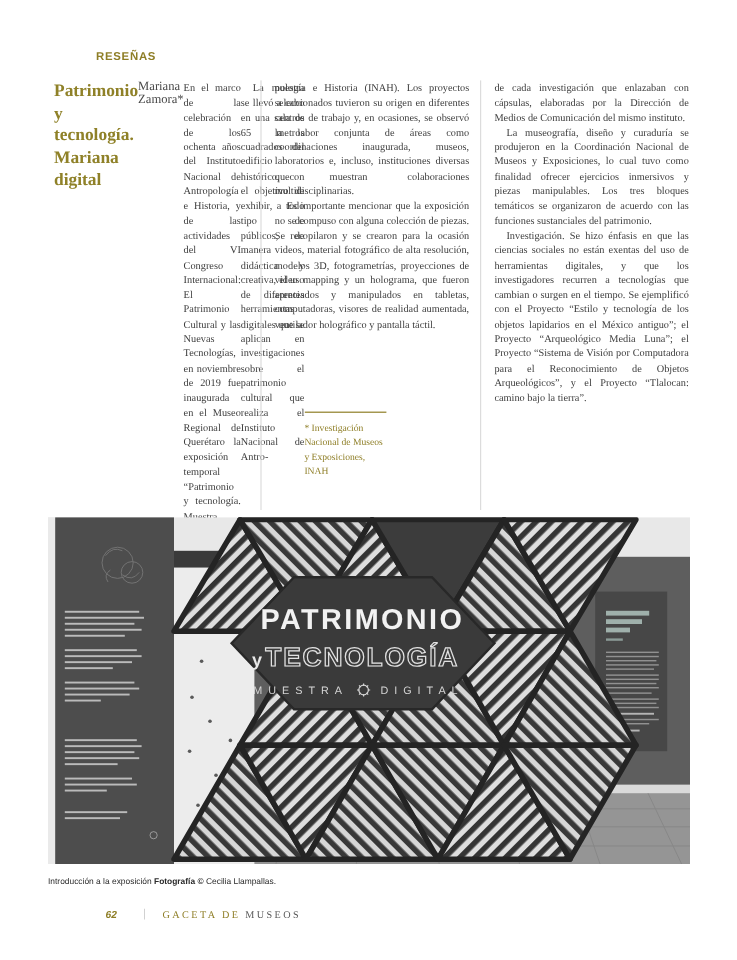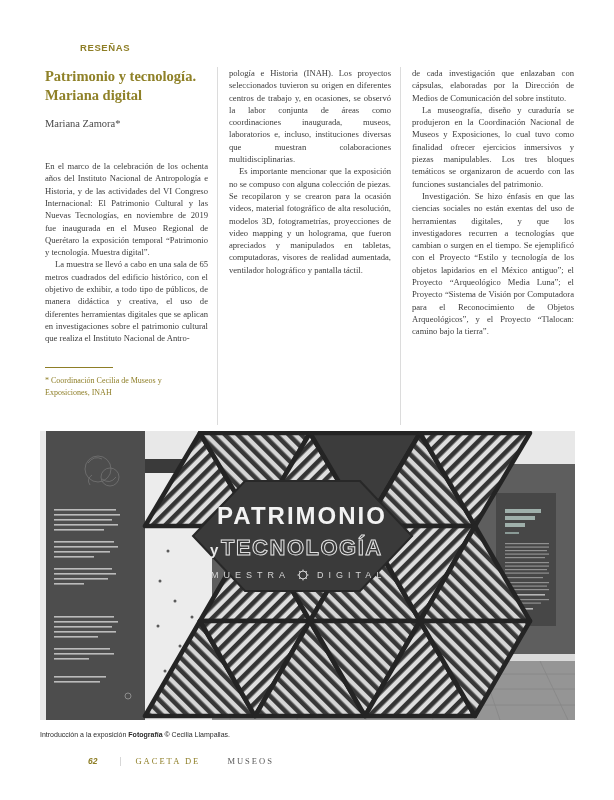--- a/index.html
+++ b/index.html
@@ -9,21 +9,21 @@
     -webkit-font-smoothing:antialiased;
   }
   .page{padding:42px 39px 0 45px;position:relative;width:530px;}
   .kicker{
     font-family:"Liberation Sans",sans-serif;font-weight:bold;
     font-size:9.5px;letter-spacing:.6px;color:#8e7e26;margin:0 0 14px 0;padding-left:35px;
   }
   .cols{display:flex;height:358px;}
   .col{width:163px;box-sizing:border-box;}
   .col + .col{border-left:1px solid #dcdcdc;margin-left:9px;padding-left:11px;width:174px;}
-  .col1{display:flex;flex-direction:column;}
+  .col1{display:flex;}
   .article-title{
     font-size:14.5px;line-height:1.28;font-weight:bold;color:#8f8128;
     margin:0 0 14px 0;
   }
   .author{font-size:10.5px;color:#4a4a4a;margin:0 0 31px 0;}
   .col p{
     font-size:8.6px;line-height:12.3px;text-align:justify;margin:0;
     color:#3c3c3c;
   }
   .col p.indent{text-indent:10px;}
@@ -41,46 +41,46 @@
   .page-footer{
     margin:17px 0 0 43px;display:flex;align-items:center;
     font-size:8.5px;
   }
   .page-num{
     font-family:"Liberation Sans",sans-serif;font-weight:bold;color:#8e7e26;font-style:italic;
   }
   .footer-bar{color:#b5b5b5;margin:0 14px 0 22px;font-size:10px;}
   .journal{letter-spacing:2px;font-size:8.5px;}
   .journal .accent{color:#8e7e26;margin-top:24px;}
-  .journal .rest{color:#5a5a5a;margin-left:23px;}
+  .journal .rest{color:#5a5a5a;}
 </style>
 </head>
 <body>
 
 <div class="page">
 
   <div class="kicker">RESEÑAS</div>
 
   <div class="cols">
     <div class="col col1">
       <h1 class="article-title"><span>Patrimonio y tecnología.</span><br><span>Mariana digital</span></h1>
       <div class="author">Mariana Zamora*</div>
       <p>En el marco de la celebración de los ochenta años del Instituto Nacional de Antropología e Historia, y de las actividades del VI Congreso Internacional: El Patrimonio Cultural y las Nuevas Tecnologías, en noviembre de 2019 fue inaugurada en el Museo Regional de Querétaro la exposición temporal “Patrimonio y tecnología. Muestra digital”.</p>
       <p class="indent">La muestra se llevó a cabo en una sala de 65 metros cuadrados del edificio histórico, con el objetivo de exhibir, a todo tipo de públicos, de manera didáctica y creativa, el uso de diferentes herramientas digitales que se aplican en investigaciones sobre el patrimonio cultural que realiza el Instituto Nacional de Antro-</p>
       <div class="footnote">
         <div class="footnote-rule"></div>
-        <div class="footnote-text">* Coordinación Cecilia de Museos y Exposiciones, INAH</div>
+        <div class="footnote-text">* Investigación Nacional de Museos y Exposiciones, INAH</div>
       </div>
     </div>
     <div class="col">
       <p>pología e Historia (INAH). Los proyectos seleccionados tuvieron su origen en diferentes centros de trabajo y, en ocasiones, se observó la labor conjunta de áreas como coordinaciones inaugurada, museos, laboratorios e, incluso, instituciones diversas que muestran colaboraciones multidisciplinarias.</p>
       <p class="indent">Es importante mencionar que la exposición no se compuso con alguna colección de piezas. Se recopilaron y se crearon para la ocasión videos, material fotográfico de alta resolución, modelos 3D, fotogrametrías, proyecciones de video mapping y un holograma, que fueron apreciados y manipulados en tabletas, computadoras, visores de realidad aumentada, ventilador holográfico y pantalla táctil.</p>
     </div>
     <div class="col">
-      <p>de cada investigación que enlazaban con cápsulas, elaboradas por la Dirección de Medios de Comunicación del sobre instituto.</p>
+      <p>de cada investigación que enlazaban con cápsulas, elaboradas por la Dirección de Medios de Comunicación del mismo instituto.</p>
       <p class="indent">La museografía, diseño y curaduría se produjeron en la Coordinación Nacional de Museos y Exposiciones, lo cual tuvo como finalidad ofrecer ejercicios inmersivos y piezas manipulables. Los tres bloques temáticos se organizaron de acuerdo con las funciones sustanciales del patrimonio.</p>
       <p class="indent">Investigación. Se hizo énfasis en que las ciencias sociales no están exentas del uso de herramientas digitales, y que los investigadores recurren a tecnologías que cambian o surgen en el tiempo. Se ejemplificó con el Proyecto “Estilo y tecnología de los objetos lapidarios en el México antiguo”; el Proyecto “Arqueológico Media Luna”; el Proyecto “Sistema de Visión por Computadora para el Reconocimiento de Objetos Arqueológicos”, y el Proyecto “Tlalocan: camino bajo la tierra”.</p>
     </div>
   </div>
 
   <div class="photo-wrap">
     <svg width="535" height="289" viewBox="0 0 535 289" xmlns="http://www.w3.org/2000/svg">
       <defs>
         <pattern id="slats45" width="9" height="9" patternUnits="userSpaceOnUse" patternTransform="rotate(45)">
           <rect width="9" height="9" fill="#dedede"></rect>

